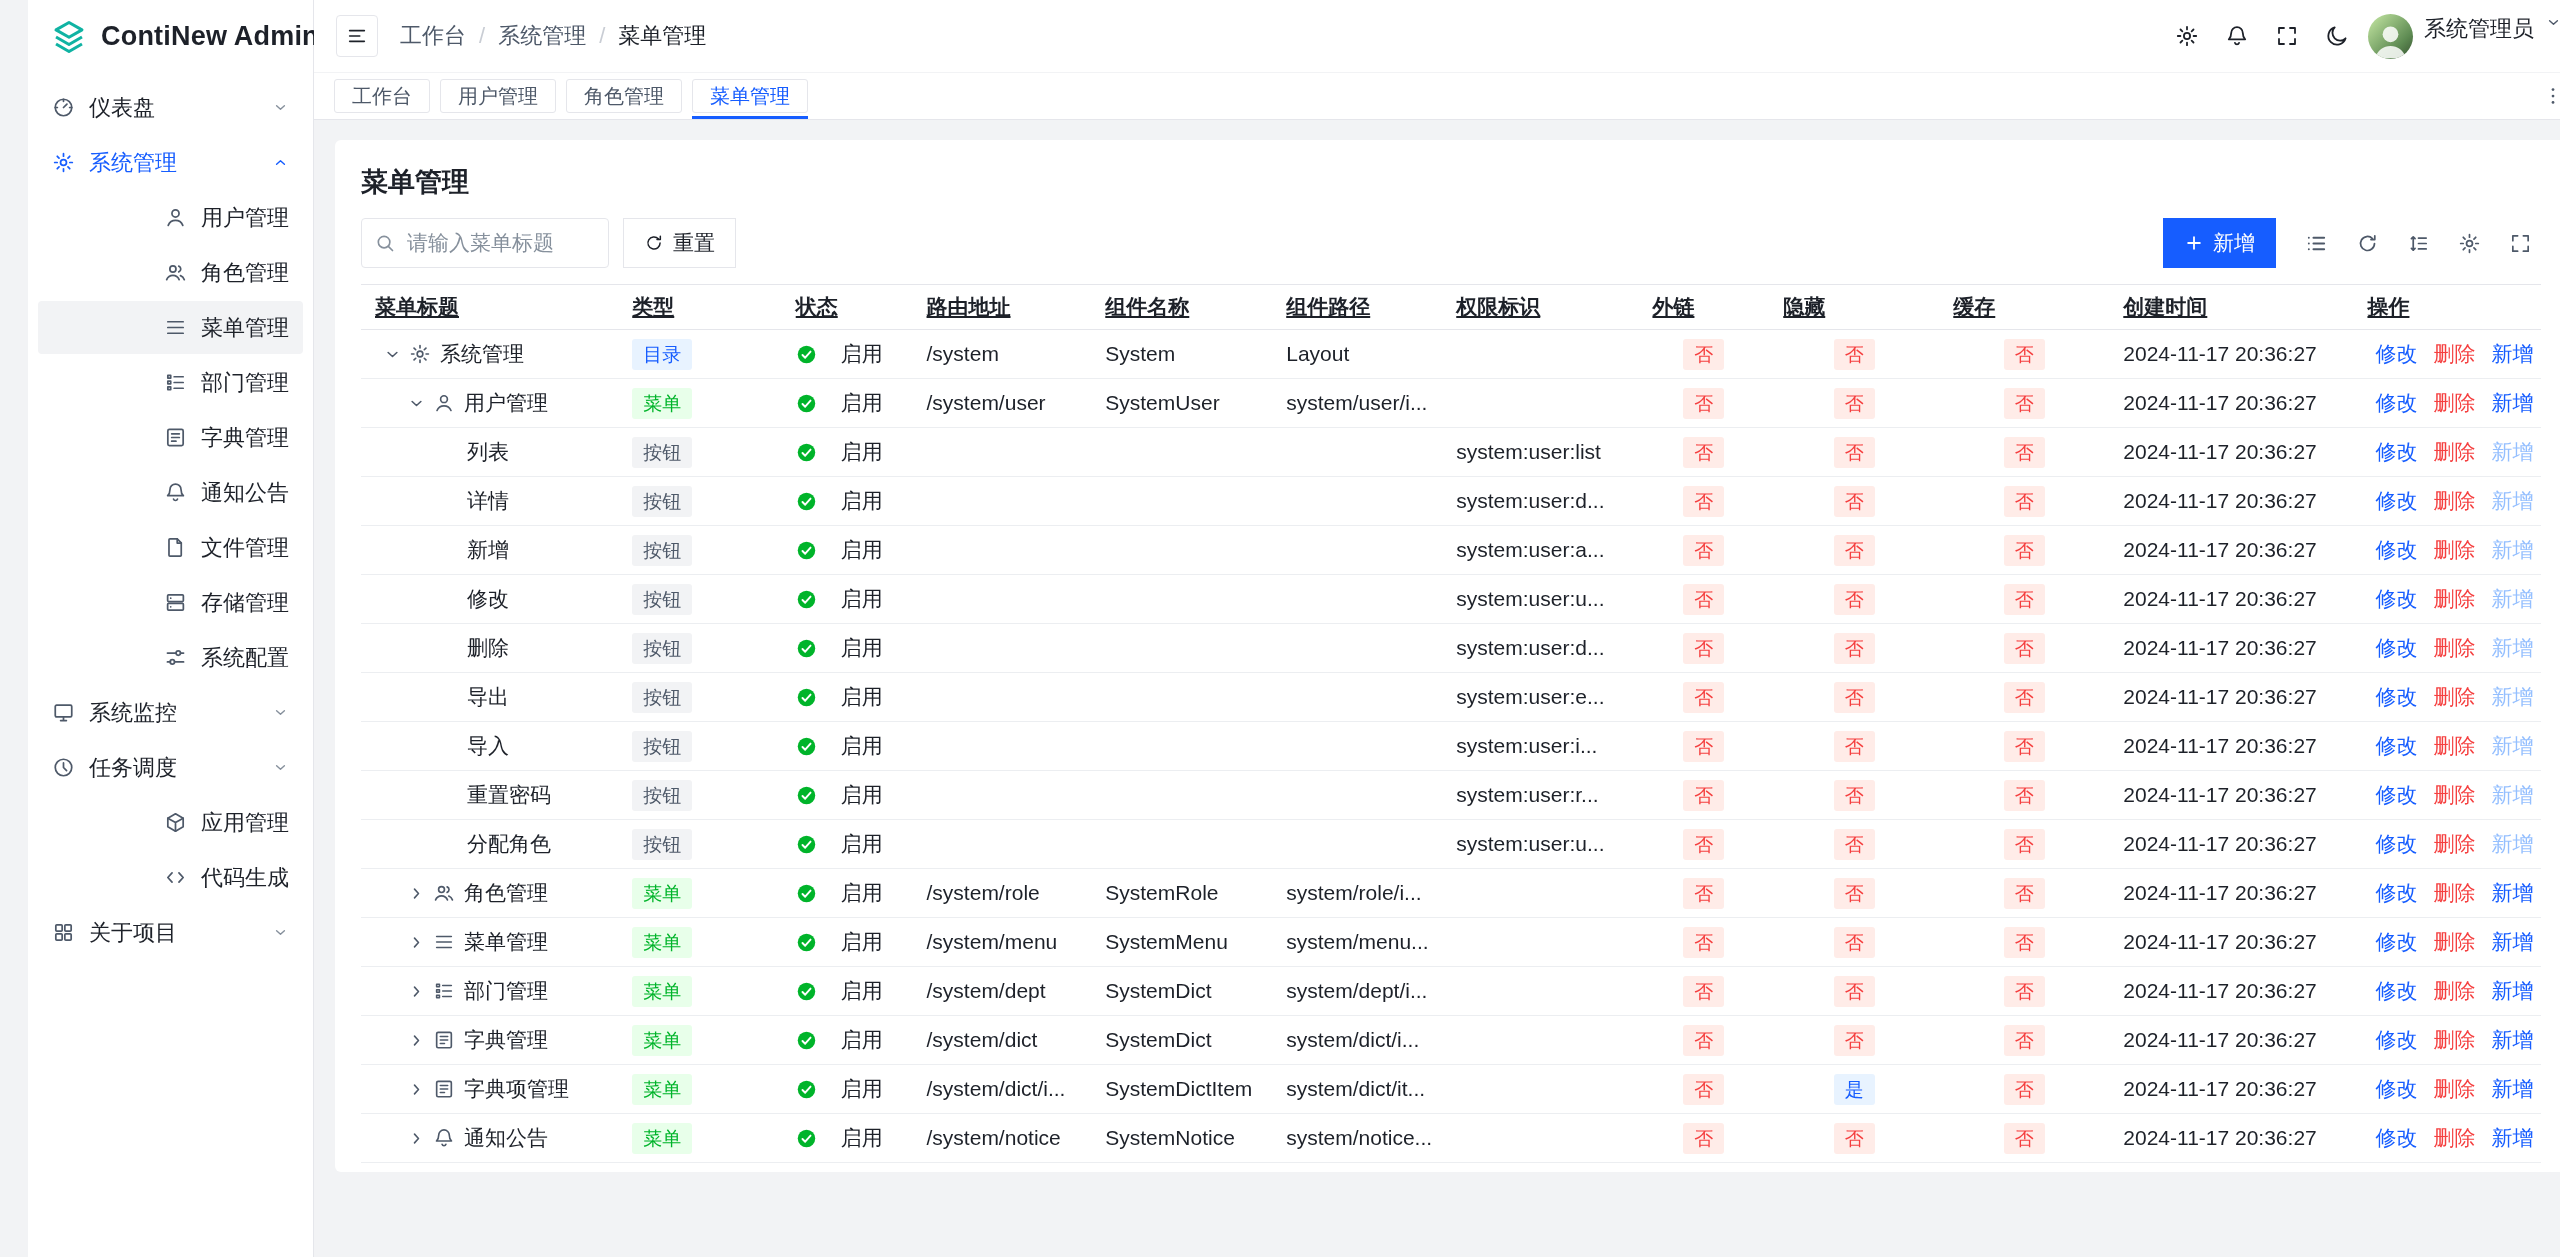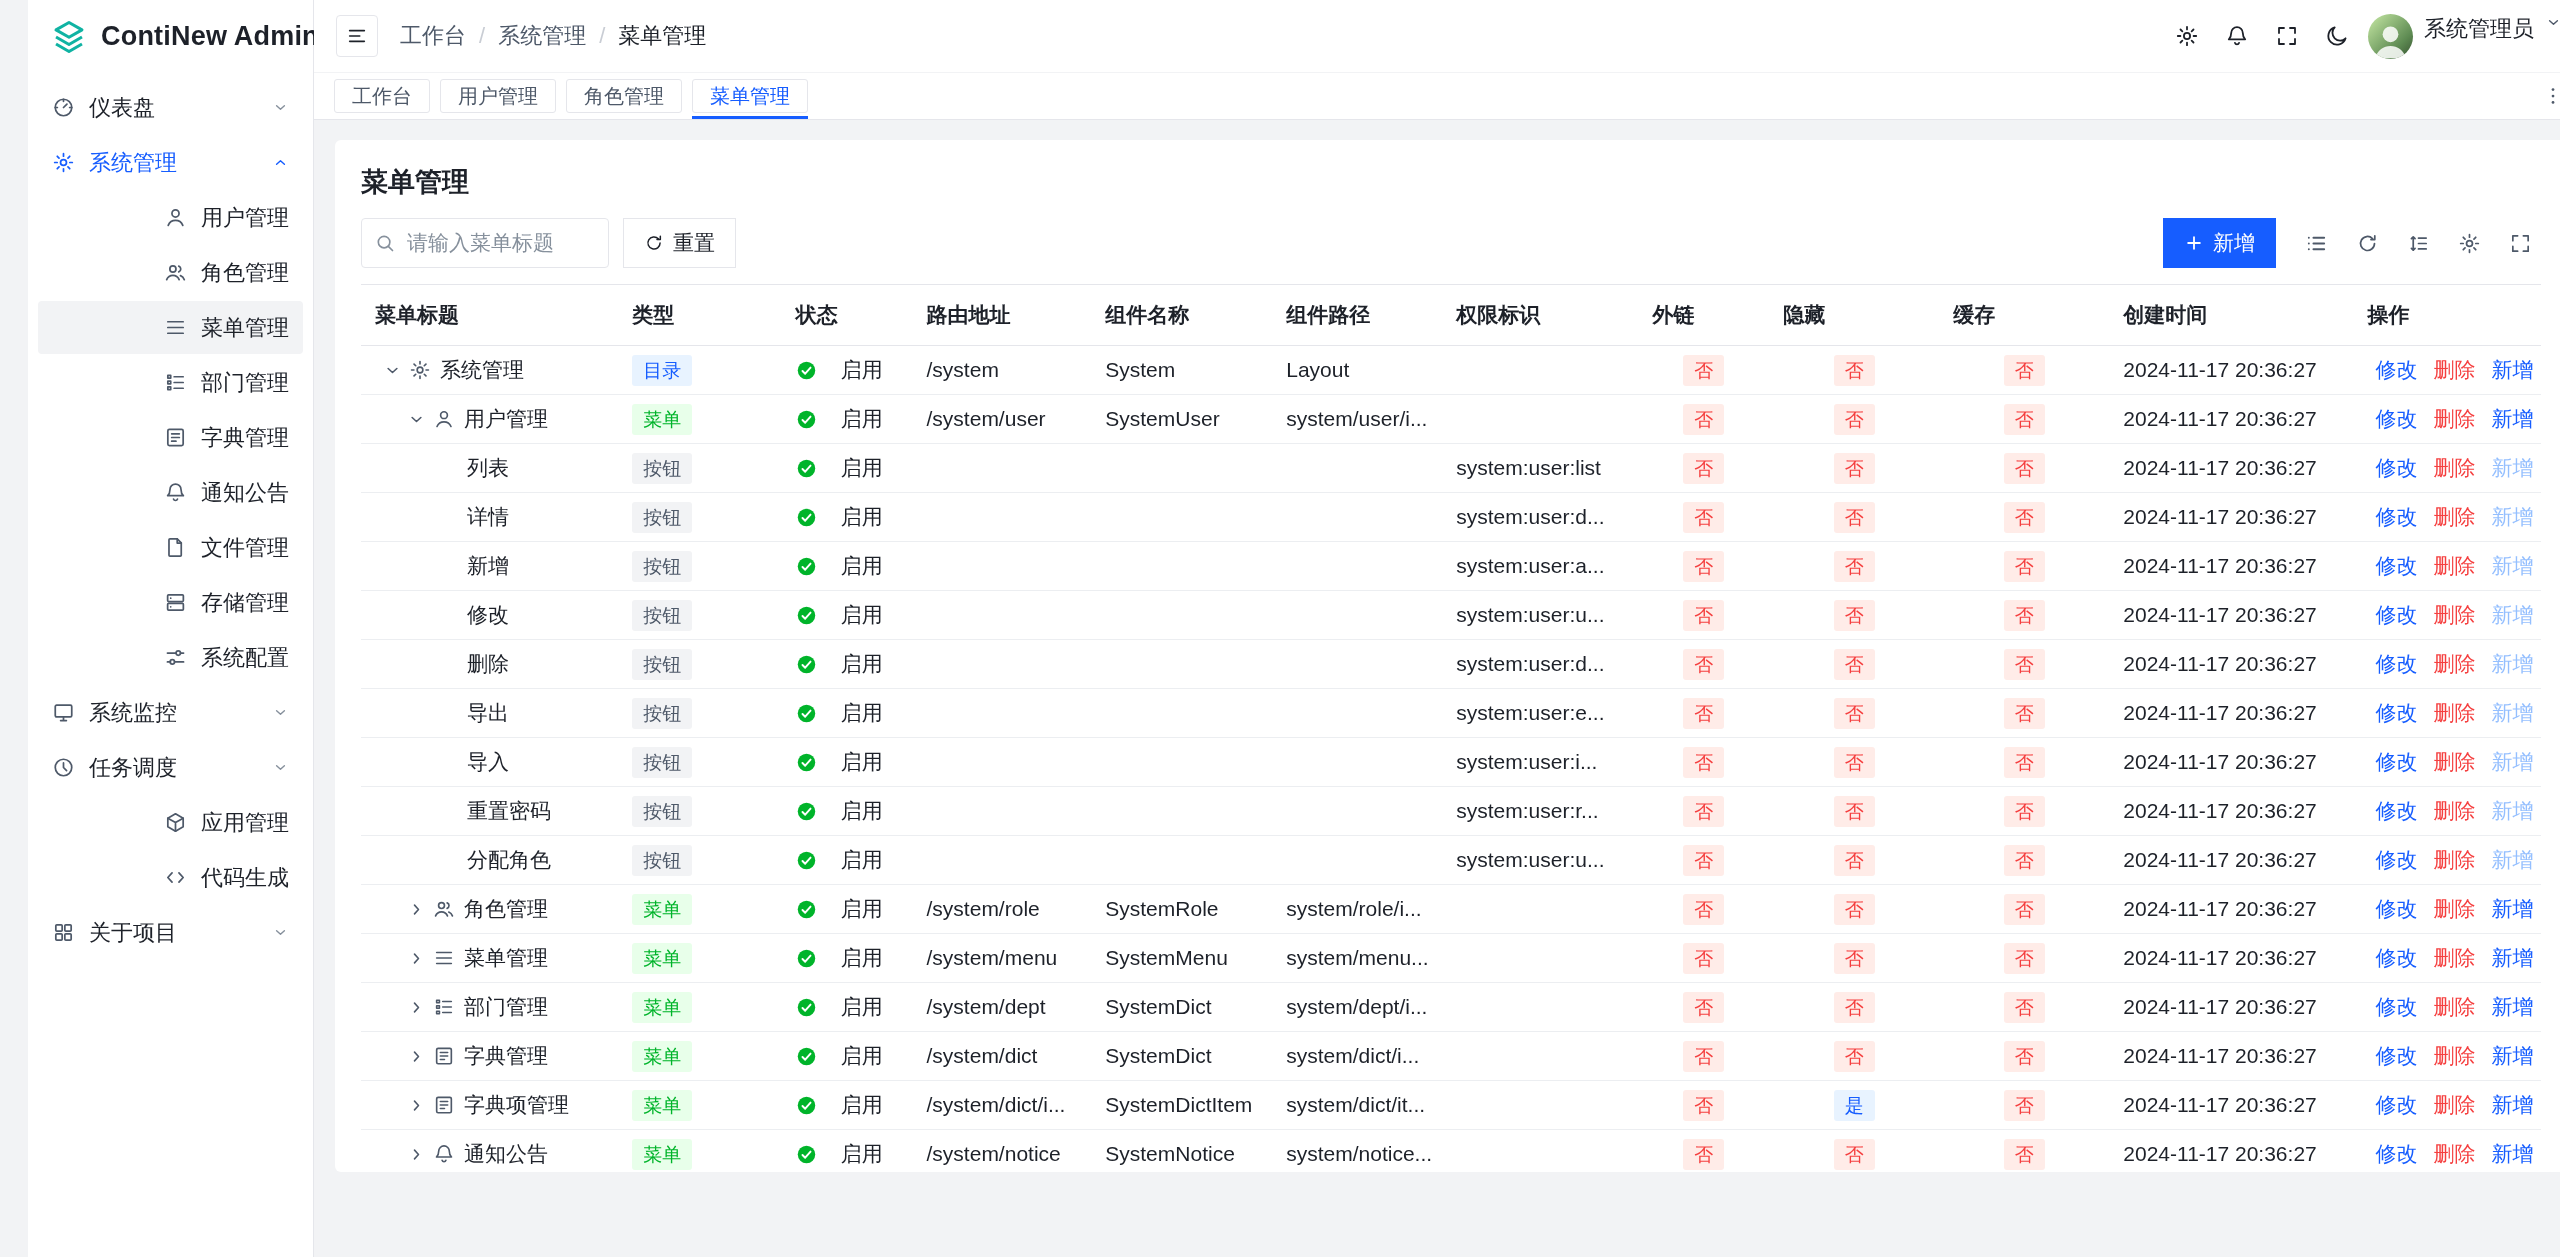--- a/index.html
+++ b/index.html
@@ -72,21 +72,21 @@
   .btn .ic { width:20px; height:20px; }
   .btn-primary { background:var(--primary); border-color:var(--primary); color:#fff; }
   .toolbar-right { display:flex; align-items:center; gap:4px; }
   .toolbar-right .btn-primary { margin-right:16px; }
   .toolbar-icons { display:flex; align-items:center; gap:10px; }
   .tool-icon-btn { width:41px; height:41px; display:flex; align-items:center; justify-content:center; background:none; border:none; color:var(--muted); cursor:pointer; }
   .tool-icon-btn .ic { width:23px; height:23px; }
 
   
   .menu-table { width:100%; border-collapse:collapse; table-layout:fixed; }
-  .menu-table th { height:61px; font-size:21px; font-weight:600; color:#1d2129; text-align:left; padding:0 14px; border-top:1px solid var(--border); border-bottom:1px solid var(--border); background:#fff; white-space:nowrap; }
+  .menu-table th { height:45px; font-size:21px; font-weight:600; color:#1d2129; text-align:left; padding:0 14px; border-top:1px solid var(--border); border-bottom:1px solid var(--border); background:#fff; white-space:nowrap;text-decoration:underline; }
   .menu-table td { height:49px; font-size:21px; color:#1d2129; padding:0 14px; border-bottom:1px solid var(--row-border); white-space:nowrap; overflow:hidden; }
   .col-center { text-align:center; }
   .title-cell { display:flex; align-items:center; }
   .caret { width:19px; height:19px; margin-right:7px; color:var(--muted); flex-shrink:0; }
   .caret .ic { width:100%; height:100%; }
   .row-icon { width:22px; height:22px; margin-right:9px; color:var(--muted); flex-shrink:0; }
   .status-cell { display:flex; align-items:center; gap:24px; }
   .status-cell .ic { width:21px; height:21px; flex-shrink:0; }
   .badge { display:inline-block; height:31px; line-height:31px; padding:0 11px; border-radius:3px; font-size:19px; }
   .badge-blue { background:var(--tag-blue-bg); color:var(--primary); }

